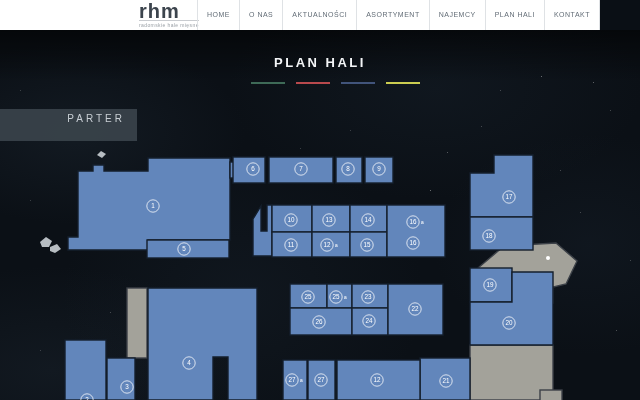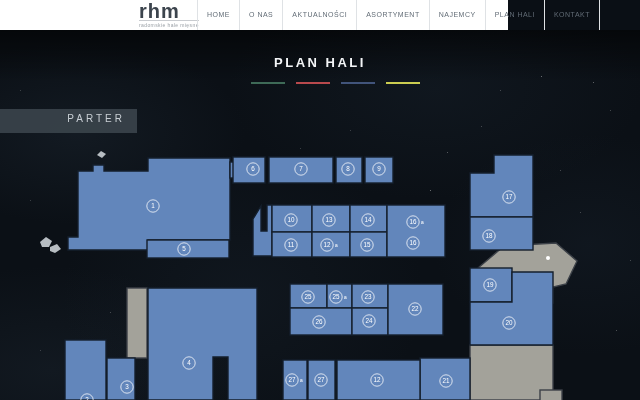--- a/index.html
+++ b/index.html
@@ -1,20 +1,20 @@
 <!DOCTYPE html>
 <html><head>
 <meta charset="utf-8">
 <style>
   html,body{margin:0;padding:0;}
   #page{position:relative;width:640px;height:400px;overflow:hidden;
         font-family:"Liberation Sans",sans-serif;background:#0a0f15;}
 
   
-  .header{position:absolute;top:0;left:0;width:508px;height:30px;background:#ffffff;
+  .header{position:absolute;top:0;left:0;width:600px;height:30px;background:#ffffff;
           display:flex;align-items:stretch;z-index:30;}
   .logo{position:absolute;left:139px;top:2px;width:60px;}
   .logo-text{font-size:20px;font-weight:bold;color:#3c444d;letter-spacing:1px;line-height:18px;}
   .logo-tagline{font-size:5px;color:#97700f0;color:#9aa0a6;letter-spacing:.4px;white-space:nowrap;
                 border-top:1px solid #c9ccd0;padding-top:1px;margin-top:0px;}
   .nav{position:absolute;left:197px;top:0;height:30px;display:flex;}
   .nav-item{height:30px;line-height:30px;padding:0 9px;font-size:7px;letter-spacing:.5px;
             color:#626c76;border-right:1px solid #dfe2e5;cursor:pointer;white-space:nowrap;}
   .nav-item:first-child{border-left:1px solid #dfe2e5;}
 
@@ -43,21 +43,21 @@
         270px 150px rgba(255,255,255,.25),500px 60px rgba(255,255,255,.3),
         20px 60px rgba(255,255,255,.25),  590px 392px rgba(255,255,255,.3);}
 
   
   .page-title{position:absolute;top:55px;left:0;width:640px;text-align:center;
               color:#f3f5f7;font-size:13px;font-weight:bold;letter-spacing:2.5px;z-index:5;}
   .legend{position:absolute;top:82px;left:251px;display:flex;gap:11px;z-index:5;}
   .legend-dash{width:34px;height:2px;}
 
   
-  .floor-bar{position:absolute;top:109px;left:0;width:125px;height:24px;
+  .floor-bar{position:absolute;top:109px;left:0;width:125px;height:32px;
              background:rgba(58,67,75,.92);color:#c9cfd5;font-size:10px;letter-spacing:3px;
              line-height:20px;text-align:right;padding-right:12px;z-index:5;}
 
   
   .plan-svg{position:absolute;top:0;left:0;z-index:4;}
   .plan-svg text{font-family:"Liberation Sans",sans-serif;}
 </style>
 </head>
 <body>
 

